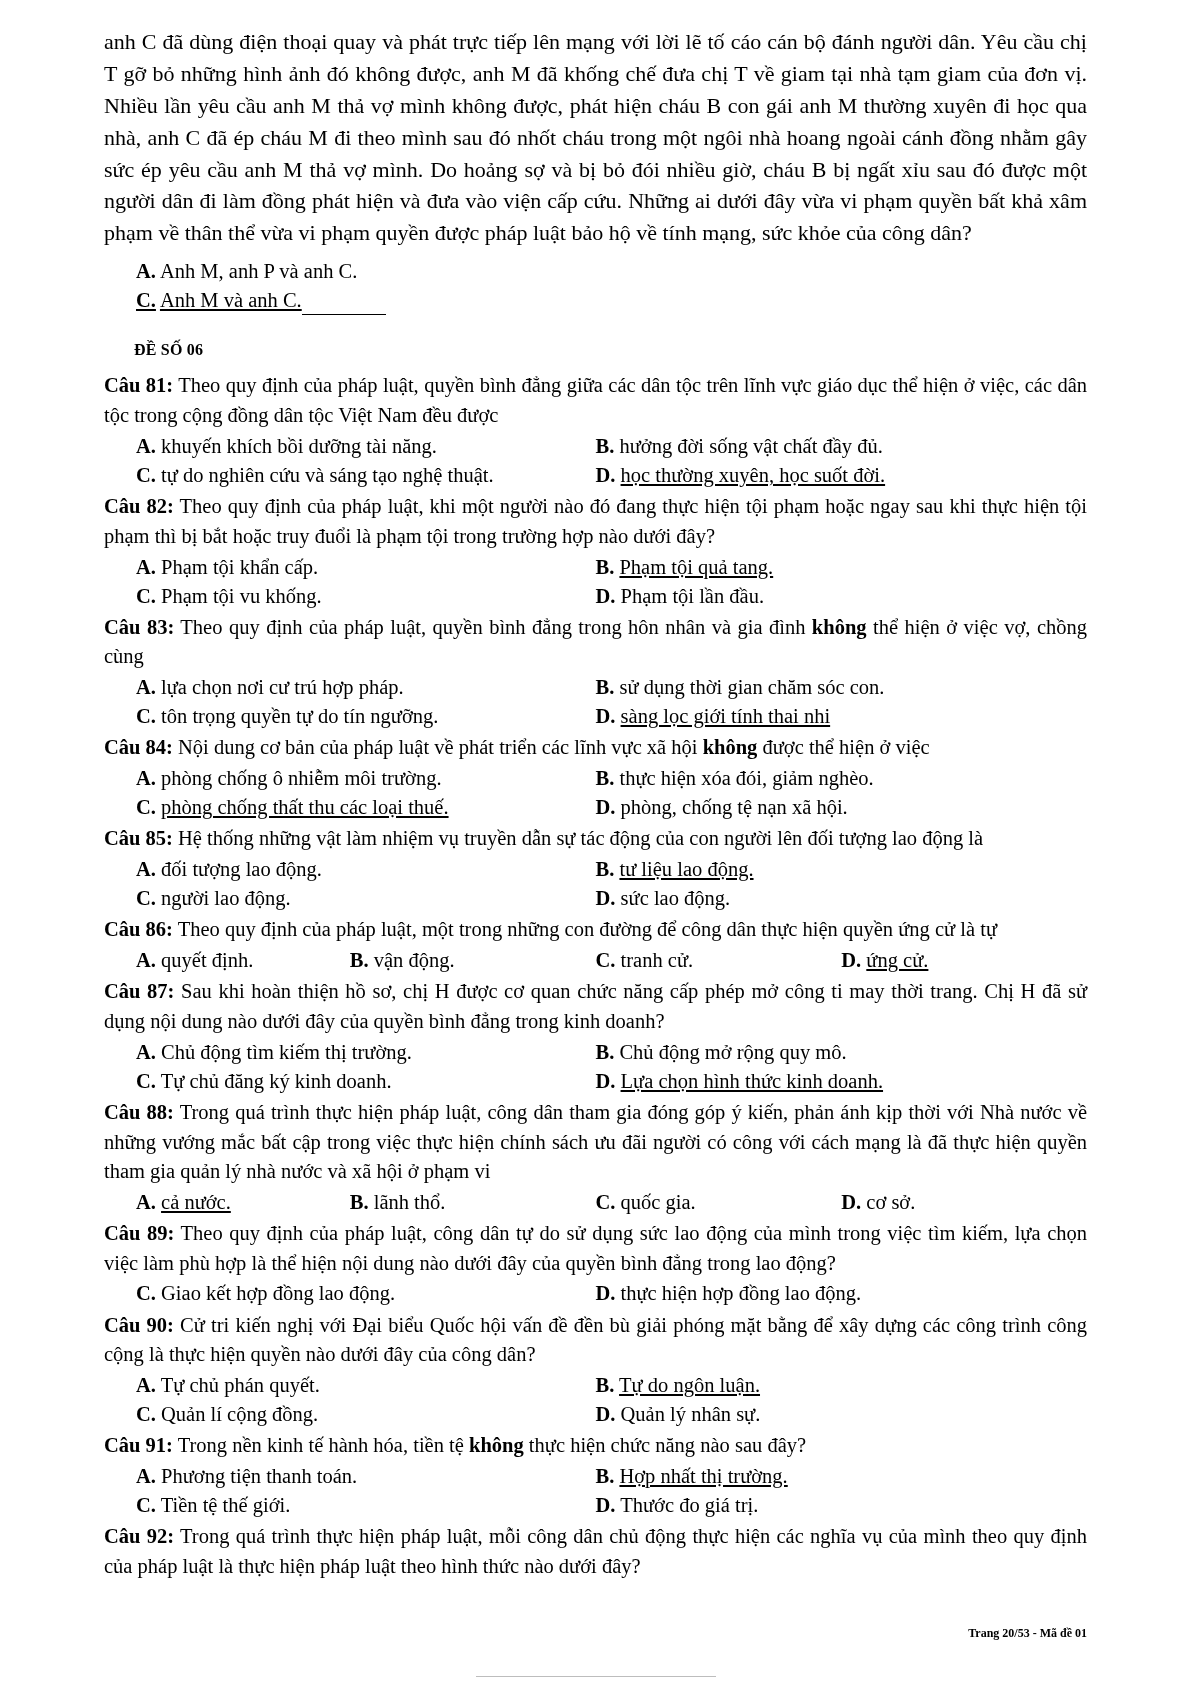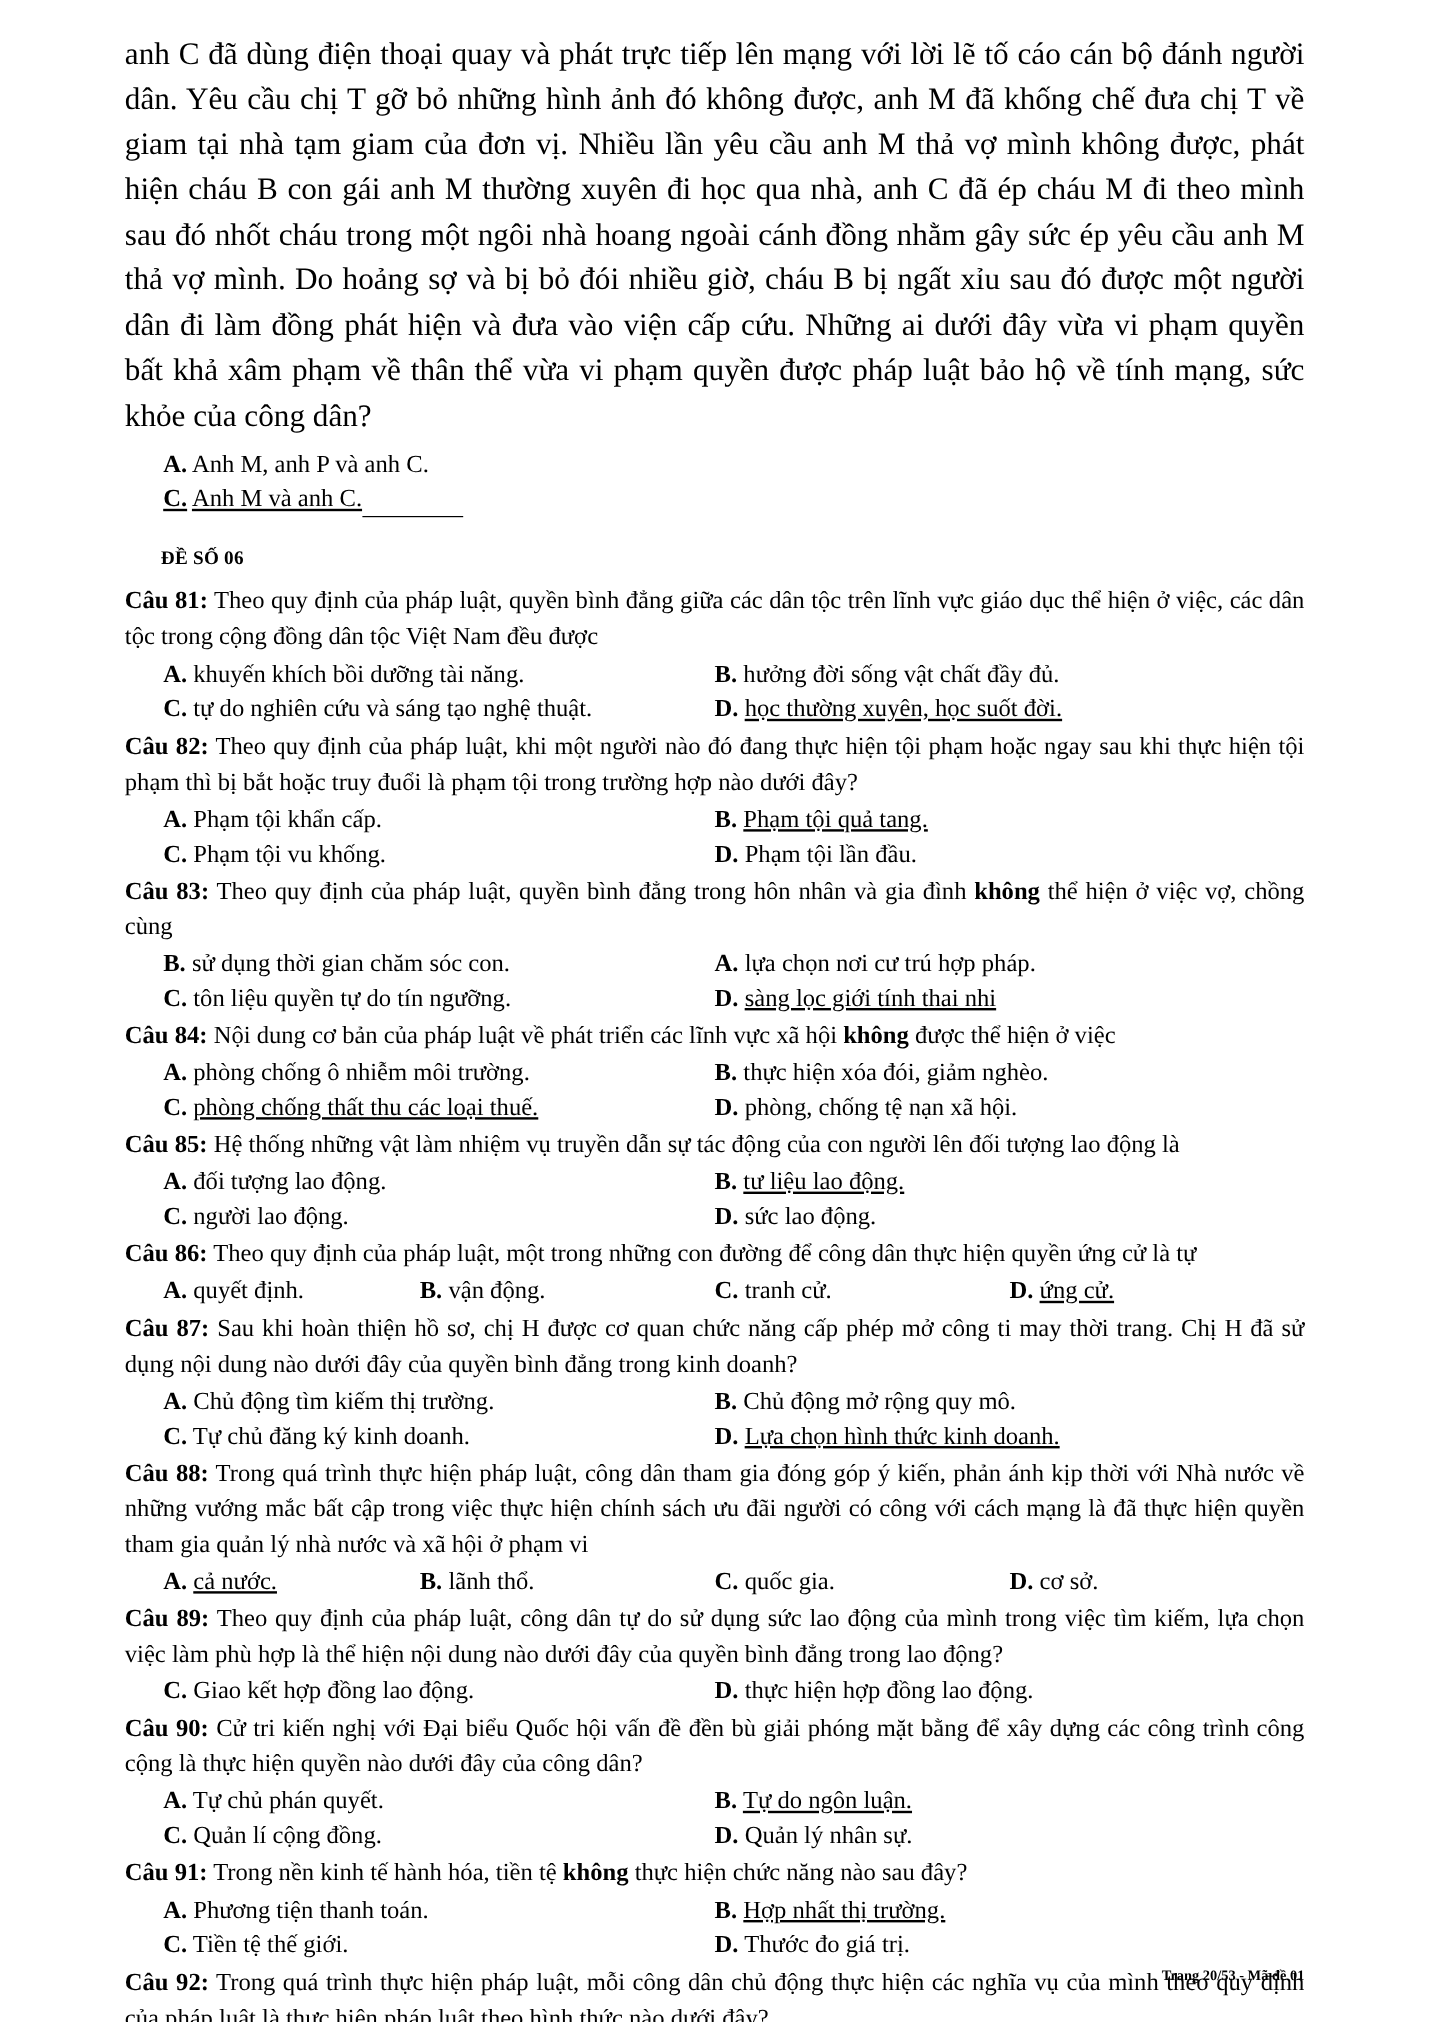--- a/index.html
+++ b/index.html
@@ -12,21 +12,21 @@
     min-height: 1685px;
     margin: 0 auto;
     background: #ffffff;
     position: relative;
     box-sizing: border-box;
     padding: 26px 104px 0 104px;
     font-family: "Liberation Serif", serif;
     color: #000000;
   }
   .intro {
-    font-size: 26px;
+    font-size: 22px;
     line-height: 1.45;
     text-align: justify;
     text-justify: inter-word;
     margin: 0 0 8px 0;
   }
   .section-title {
     font-size: 16px;
     font-weight: bold;
     margin: 26px 0 12px 30px;
     letter-spacing: 0.2px;
@@ -130,25 +130,25 @@
           <div class="cell"><span class="lbl">B.</span> <span class="ul">Phạm tội quả tang.</span></div>
         </div>
         <div class="arow two">
           <div class="cell"><span class="lbl">C.</span> <span>Phạm tội vu khống.</span></div>
           <div class="cell"><span class="lbl">D.</span> <span>Phạm tội lần đầu.</span></div>
         </div>
       </div>
       <p class="question"><span class="qnum">Câu 83:</span><span> Theo quy định của pháp luật, quyền bình đẳng trong hôn nhân và gia đình <span class="bold">không</span> thể hiện ở việc vợ, chồng cùng</span></p>
       <div class="answers">
         <div class="arow two">
+          <div class="cell"><span class="lbl">A.</span> <span>lựa chọn nơi cư trú hợp pháp.</span></div>
           <div class="cell"><span class="lbl">B.</span> <span>sử dụng thời gian chăm sóc con.</span></div>
-          <div class="cell"><span class="lbl">A.</span> <span>lựa chọn nơi cư trú hợp pháp.</span></div>
-        </div>
-        <div class="arow two">
-          <div class="cell"><span class="lbl">C.</span> <span>tôn liệu quyền tự do tín ngưỡng.</span></div>
+        </div>
+        <div class="arow two">
+          <div class="cell"><span class="lbl">C.</span> <span>tôn trọng quyền tự do tín ngưỡng.</span></div>
           <div class="cell"><span class="lbl">D.</span> <span class="ul">sàng lọc giới tính thai nhi</span></div>
         </div>
       </div>
       <p class="question"><span class="qnum">Câu 84:</span><span> Nội dung cơ bản của pháp luật về phát triển các lĩnh vực xã hội <span class="bold">không</span> được thể hiện ở việc</span></p>
       <div class="answers">
         <div class="arow two">
           <div class="cell"><span class="lbl">A.</span> <span>phòng chống ô nhiễm môi trường.</span></div>
           <div class="cell"><span class="lbl">B.</span> <span>thực hiện xóa đói, giảm nghèo.</span></div>
         </div>
         <div class="arow two">

